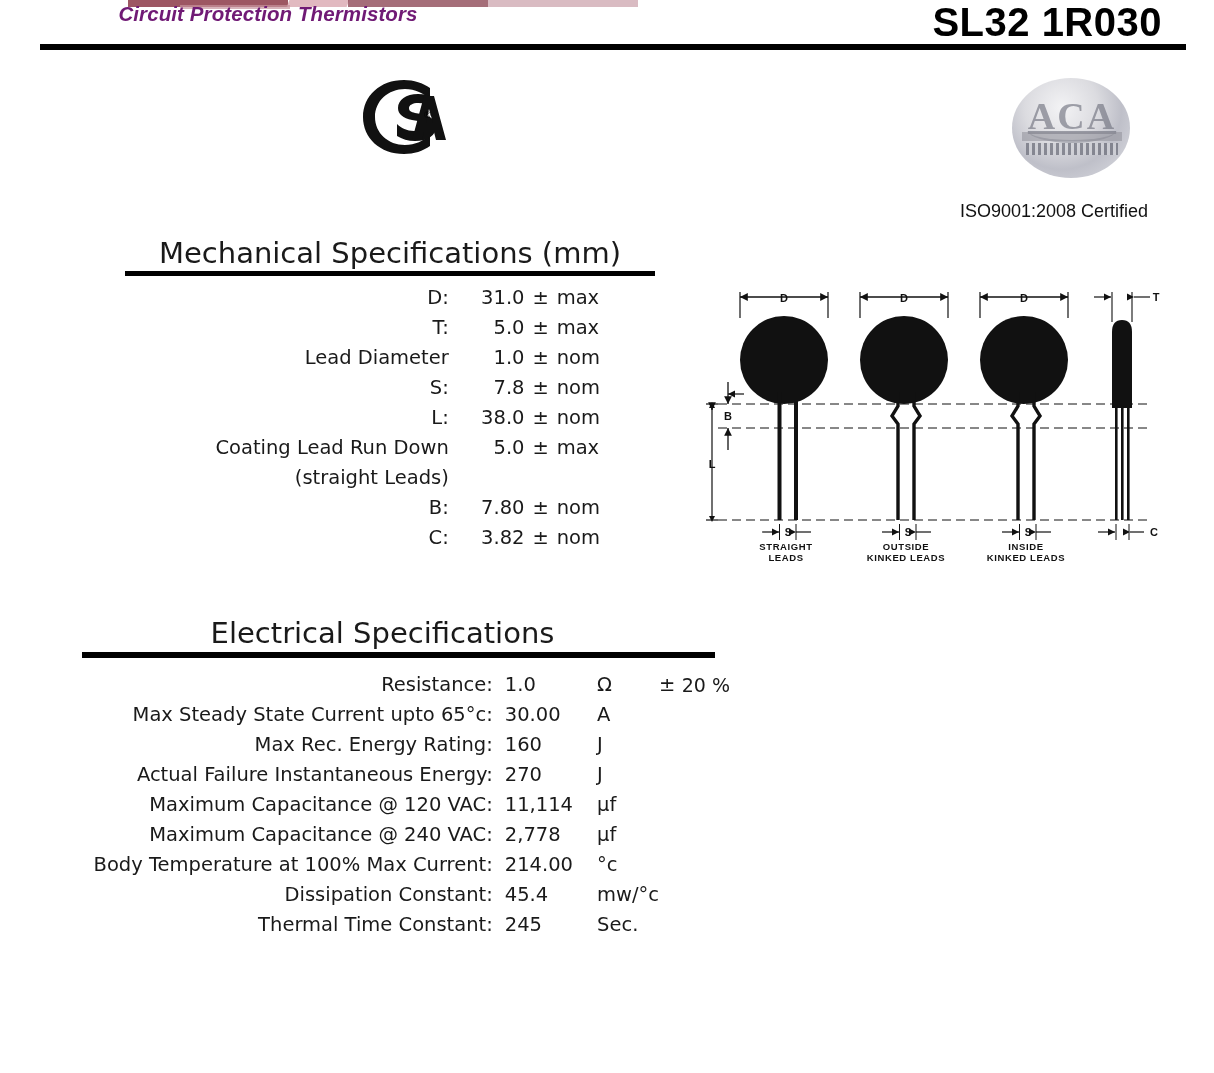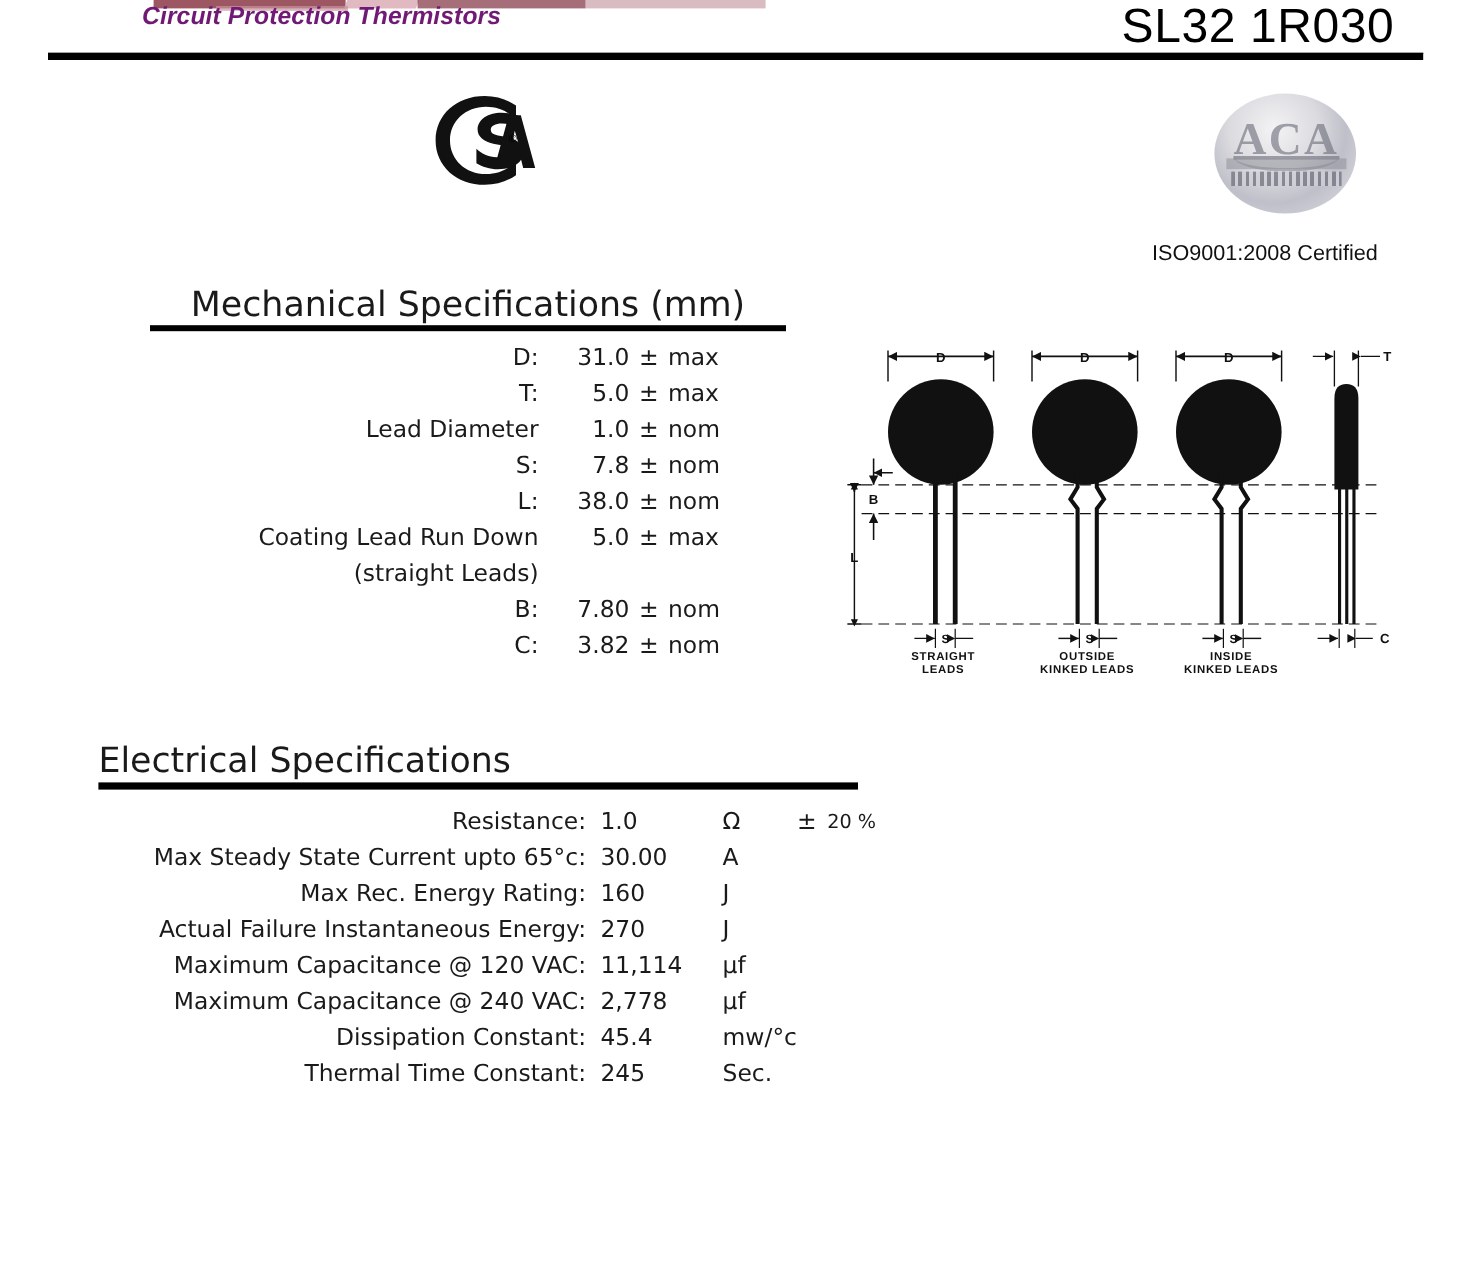--- a/index.html
+++ b/index.html
@@ -43,21 +43,21 @@
     font-weight: bold;
     font-style: italic;
     font-size: 20.5px;
     letter-spacing: .1px;
     color: #701a75;
   }
   #part-number {
     position: absolute;
     right: 52px; top: 0px;
     font-family: "Liberation Sans", sans-serif;
-    font-weight: normal;
+    font-weight: bold;
     font-size: 40px;
     letter-spacing: .5px;
     color: #000;
     white-space: nowrap;
   }
   #header-rule {
     position: absolute;
     left: 40px; top: 44px;
     width: 1146px; height: 5px;
     background: #000;
@@ -142,21 +142,21 @@
     color: #1a1a1a;
     white-space: nowrap;
   }
   #mech-heading { left: 125px; top: 236px; width: 530px; text-align: center; }
   #mech-rule {
     position: absolute;
     left: 125px; top: 271px;
     width: 530px; height: 5px;
     background: #000;
   }
-  #elec-heading { left: 82px; top: 616px; width: 633px; }
+  #elec-heading { left: 66px; top: 616px; width: 633px; text-align: center; }
   #elec-rule {
     position: absolute;
     left: 82px; top: 652px;
     width: 633px; height: 6px;
     background: #000;
   }
 
   
   .spec-table {
     position: absolute;
@@ -181,21 +181,21 @@
   #mech-table .tol  { width: 28px; }
   #mech-table .unit { width: 90px; }
   #mech-table tr.gap td { line-height: 14px; font-size: 1px; }
   .sub-line { display:block; text-align:right; }
 
   #elec-table { left: 70px; top: 670px; width: 660px; }
   #elec-table .lbl  { width: 450px; padding-right: 12px; }
   #elec-table .val  { text-align: left; width: 120px; }
   #elec-table .unit { text-align: left; width: 60px; }
   #elec-table .tol2 { text-align: left; width: 30px; }
-  #elec-table .pct  { text-align: left; font-size: 16px; margin-top: 16px; }
+  #elec-table .pct  { text-align: left; font-size: 19px; margin-top: 16px; }
 
   
   #drawing {
     position: absolute;
     left: 706px; top: 282px;
     width: 456px; height: 288px;
   }
 </style>
 </head>
 <body>
@@ -448,20 +448,27 @@
         <td class="pct"></td>
     </tr>
     <tr>
       <td class="lbl">Maximum Capacitance @ 240 VAC:</td>
       <td class="val">2,778</td>
       <td class="unit">µf</td>
       <td class="tol2"></td>
         <td class="pct"></td>
     </tr>
     <tr>
+      <td class="lbl">Body Temperature at 100% Max Current:</td>
+      <td class="val">214.00</td>
+      <td class="unit">°c</td>
+      <td class="tol2"></td>
+        <td class="pct"></td>
+    </tr>
+    <tr>
       <td class="lbl">Dissipation Constant:</td>
       <td class="val">45.4</td>
       <td class="unit">mw/°c</td>
       <td class="tol2"></td>
         <td class="pct"></td>
     </tr>
     <tr>
       <td class="lbl">Thermal Time Constant:</td>
       <td class="val">245</td>
       <td class="unit">Sec.</td>

